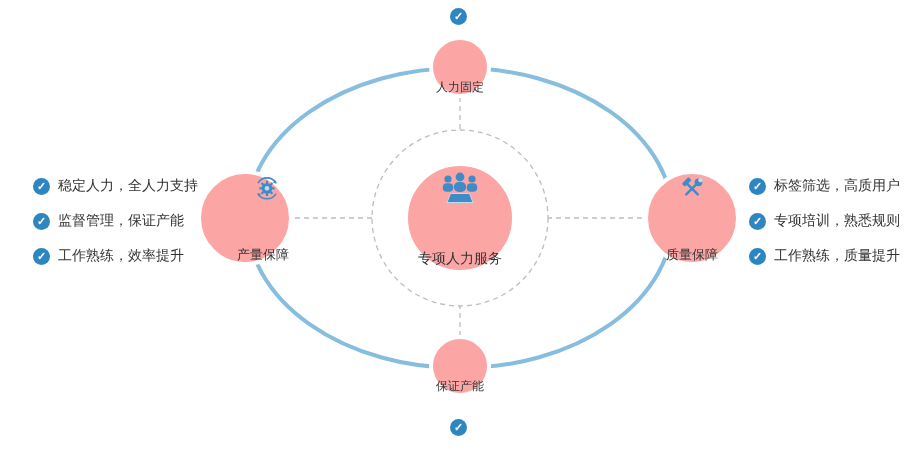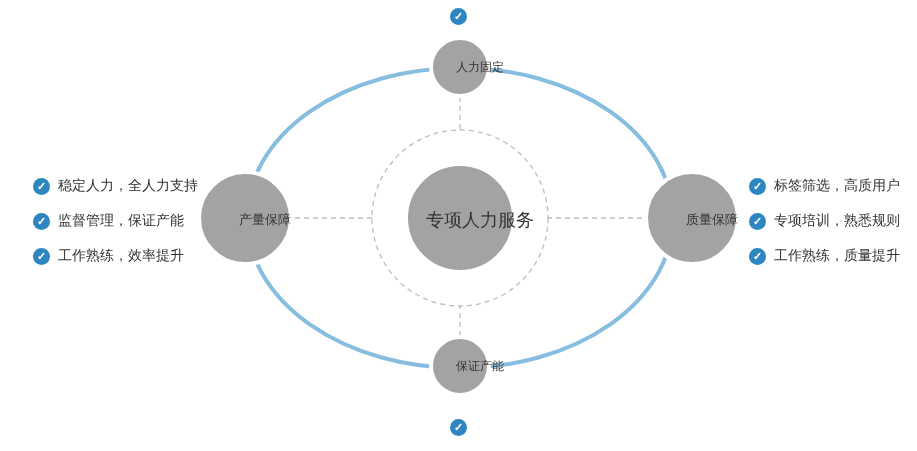--- a/index.html
+++ b/index.html
@@ -2,34 +2,34 @@
 <html><head>
 <meta charset="utf-8">
 <style>
   * { margin:0; padding:0; box-sizing:border-box; }
   html,body { background:#ffffff; }
   body { font-family:"Liberation Sans", sans-serif; color:#333; }
   .stage { position:relative; width:917px; height:451px; background:#fff; overflow:hidden; }
 
   .underlay { position:absolute; left:0; top:0; width:917px; height:451px; }
 
-  .node { position:absolute; border-radius:50%; background:#a3a3a3; border:4px solid #fff;
-          display:flex; flex-direction:row; align-items:center; justify-content:center;
+  .node { position:absolute; border-radius:50%; background:#fca5a5; border:4px solid #fff;
+          display:flex; flex-direction:column; align-items:center; justify-content:center;
           text-align:center;gap:40px; }
   .node .label { color:#333; line-height:1.1; white-space:nowrap; }
 
   .node-top    { left:429px; top:36px;  width:62px;  height:62px; }
   .node-bottom { left:429px; top:335px; width:62px;  height:62px; }
-  .node-left   { left:197px; top:170px; width:96px;  height:96px; }
+  .node-left   { left:197px; top:170px; width:96px;  height:96px;align-items:flex-end; }
   .node-right  { left:644px; top:170px; width:96px;  height:96px; }
   .node-center { left:404px; top:162px; width:112px; height:112px; }
 
   .node-top .label, .node-bottom .label { font-size:12px; margin-top:2px; }
   .node-left .label, .node-right .label { font-size:13px; margin-top:5px; }
-  .node-center .label { font-size:18px; margin-top:6px; }
+  .node-center .label { font-size:14px; margin-top:6px; }
 
   .bullet { display:flex; align-items:center; gap:8px; }
   .check { width:17px; height:17px; border-radius:50%; background:#2e86c1; color:#fff;
            font-size:11px; font-weight:bold; display:flex; align-items:center;
            justify-content:center; flex:none; }
   .bullet .txt { font-size:14px; color:#333; white-space:nowrap; }
 
   .side-list { position:absolute; display:flex; flex-direction:column; gap:17px; }
   .side-list-left  { left:33px;  top:177px; }
   .side-list-right { left:749px; top:177px; }

